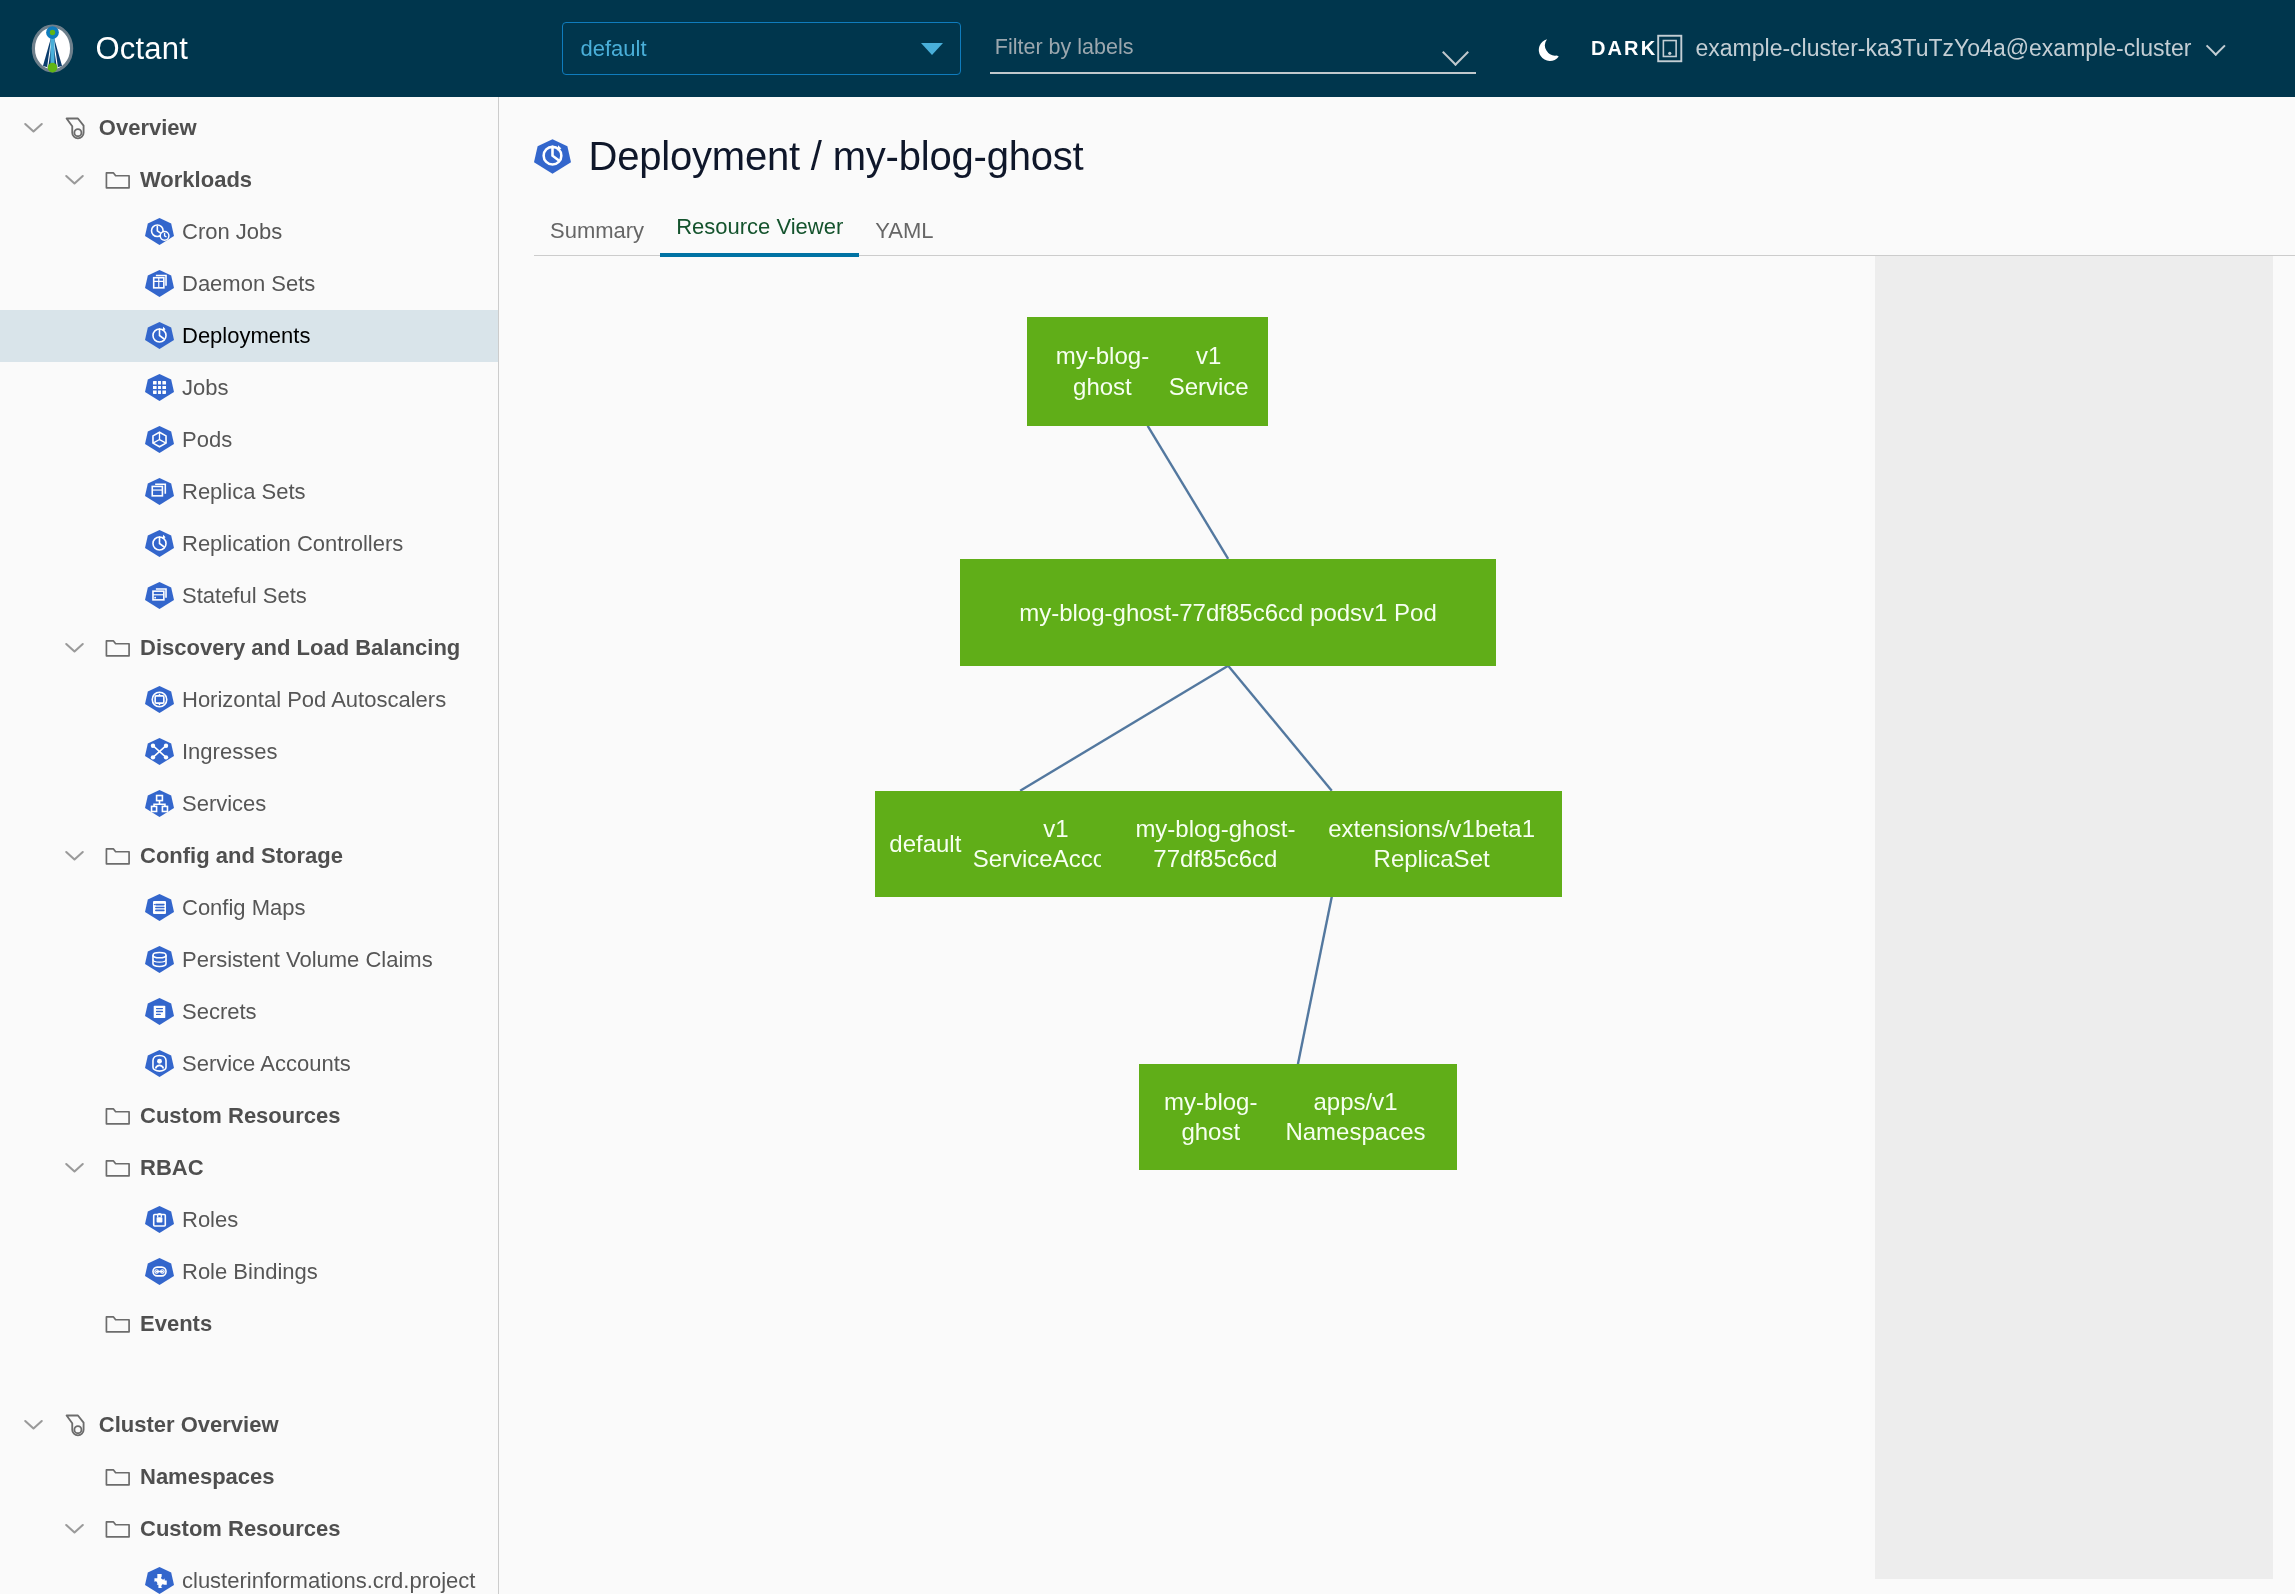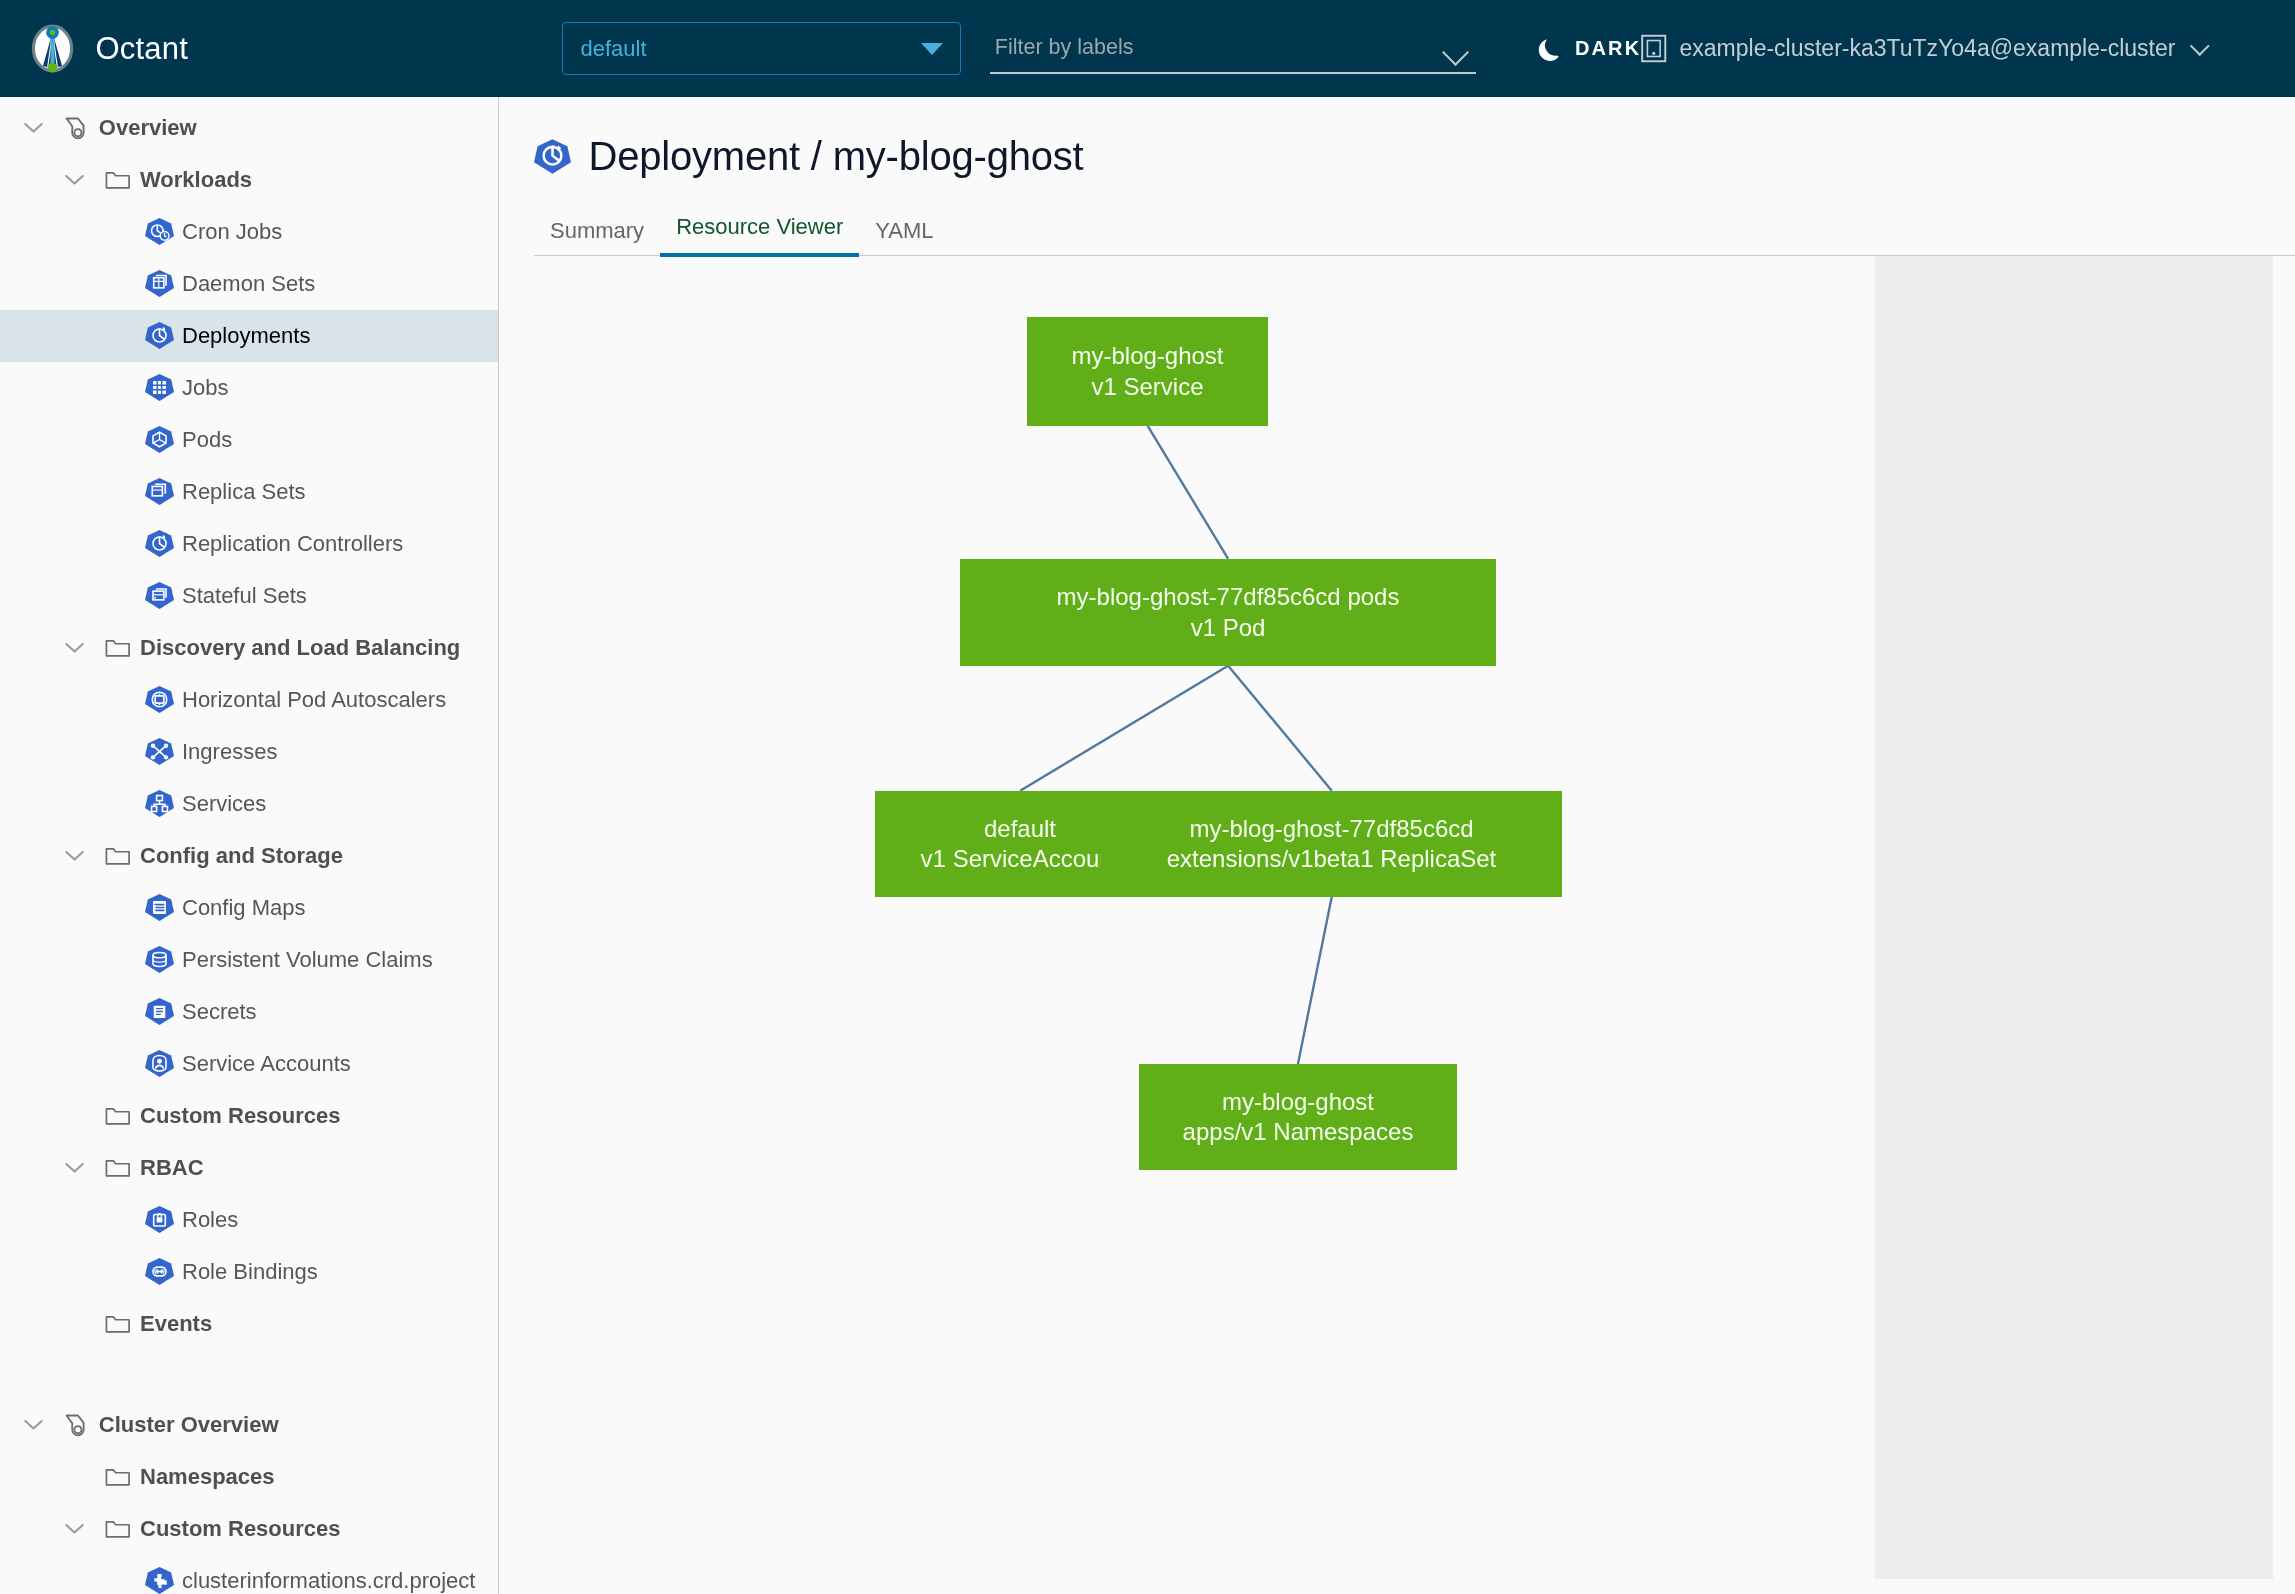--- a/index.html
+++ b/index.html
@@ -48,21 +48,21 @@
   }
   .label-filter .lf-text { color: #9ba7ae; font-size: 21.5px; }
   .lf-caret {
     position: absolute; right: 11px; top: 40%;
     width: 19px; height: 19px;
     border-right: 2.4px solid #c0c8cc; border-bottom: 2.4px solid #c0c8cc;
     transform: rotate(45deg);
   }
 
   .theme-toggle {
-    display: flex; align-items: center; gap: 11px;
+    display: flex; align-items: center; gap: 27px;
     margin-left: 61px; cursor: pointer;
   }
   .moon-icon { width: 27px; height: 27px; display: block; }
   .theme-label { color: #ffffff; font-size: 20px; font-weight: 700; letter-spacing: 2.1px; }
 
   .cluster-picker {
     display: flex; align-items: center; gap: 12.8px;
     cursor: pointer; justify-content: flex-end;
   }
   .cluster-icon { width: 25.5px; height: 29px; display: block; }
@@ -145,21 +145,21 @@
     left: 1341px; top: 0;
     width: 405px; height: 1323px;
     background: #ededed;
   }
   .graph { position: absolute; left: 0; top: 0; width: 1739px; height: 1323px; }
   .edges { position: absolute; left: 0; top: 0; width: 1739px; height: 1323px; }
   .gnode {
     position: absolute;
     background: #60ae18;
     color: #f6fff0;
-    display: flex; flex-direction: column;
+    display: flex; flex-direction: row;
     align-items: center; justify-content: center;
     text-align: center;
     font-size: 24px; line-height: 1.26;
     cursor: pointer;
     padding: 0 14.3px;
   }
   .gnode .l2 { display: block; }
 </style>
 </head>
 <body>

